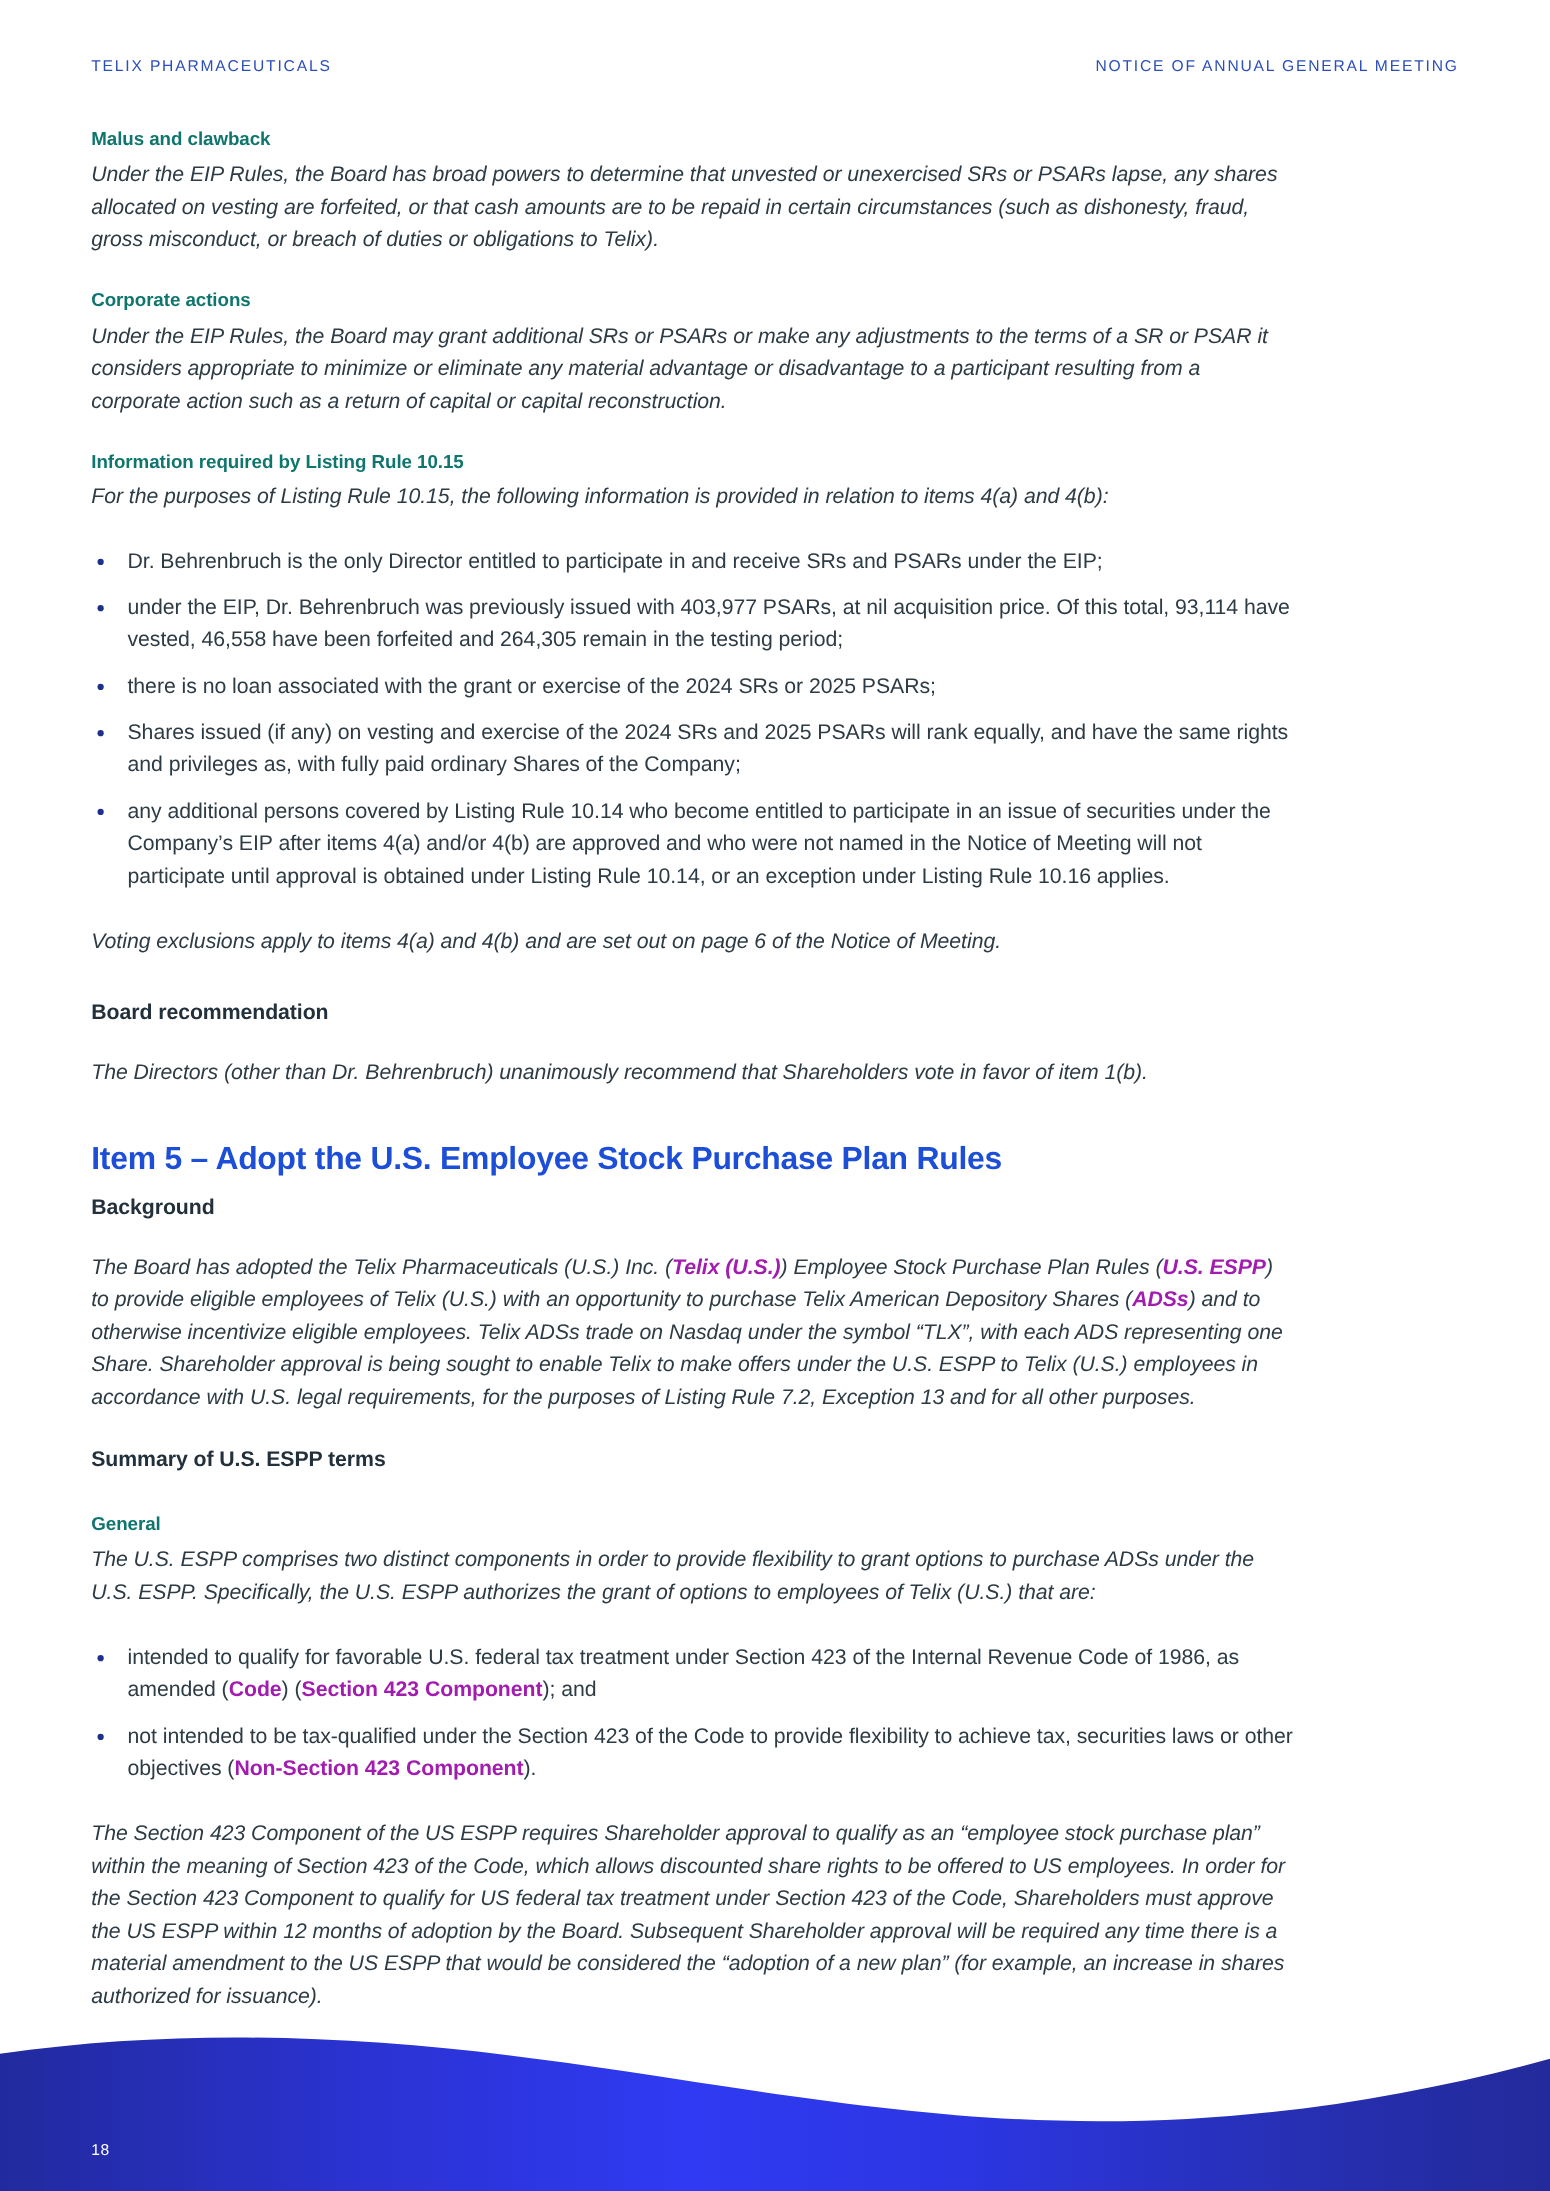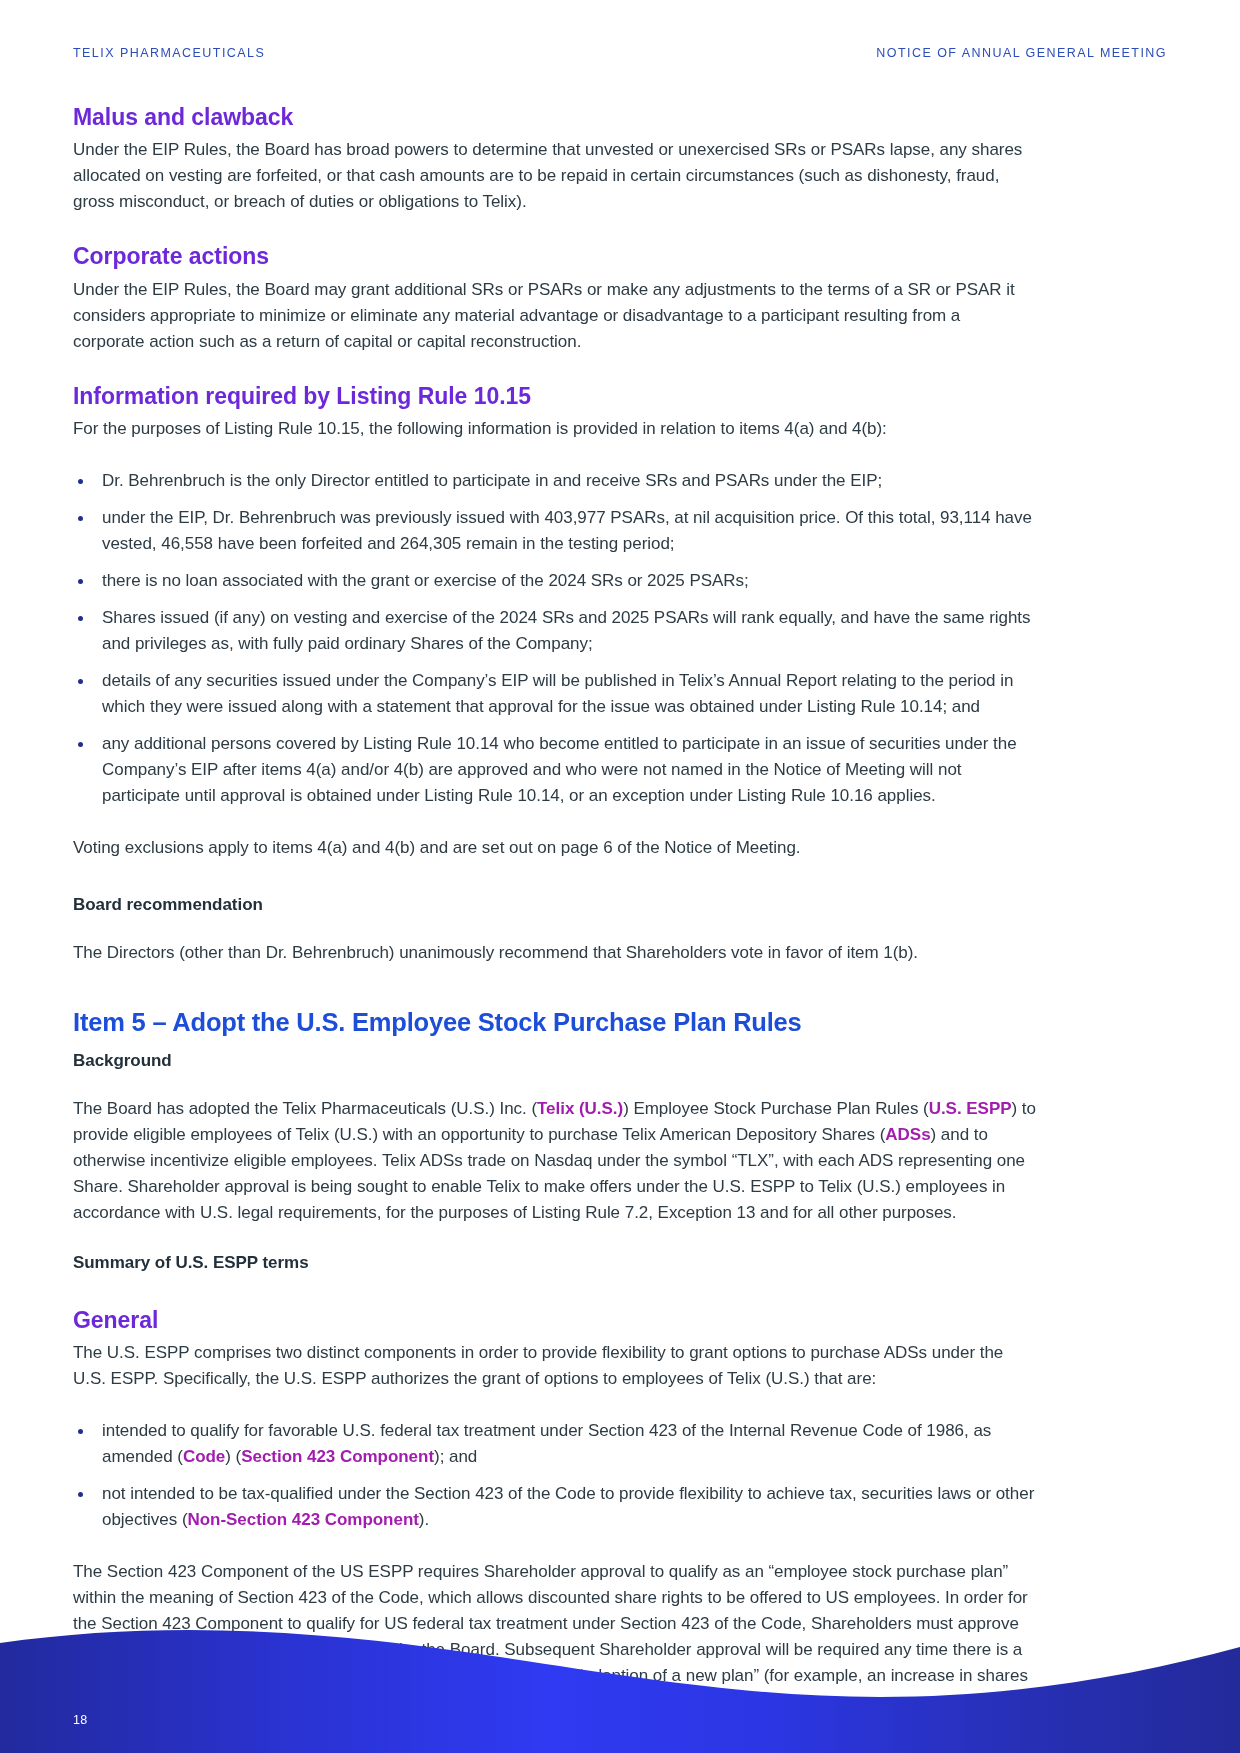--- a/index.html
+++ b/index.html
@@ -44,23 +44,23 @@
   
   .content {
     position: absolute;
     top: 102px;
     left: 73px;
     width: 963px;
   }
 
   
   h3.sub-navy {
-    font-size: 23px;
+    font-size: 15px;
     font-weight: 700;
-    color: #6d28d9;
+    color: #0f766e;
     margin: 0 0 5px 0;
     line-height: 1.32;
     letter-spacing: -0.05px;
   }
   h3.sub-dark {
     font-size: 17px;
     font-weight: 700;
     color: #22303b;
     margin: 0 0 5px 0;
     line-height: 1.32;
@@ -74,20 +74,21 @@
     line-height: 1.28;
     letter-spacing: -0.2px;
   }
 
   p.body {
     font-size: 17px;
     line-height: 1.53;
     color: #2d3b45;
     margin: 0;
     letter-spacing: -0.04px;
+    font-style: italic;
   }
   p.body b, li b { font-weight: 700; color: #a21caf; }
 
   ul.bullets {
     list-style: none;
     margin: 0;
     padding: 0;
   }
   ul.bullets li {
     position: relative;
@@ -160,21 +161,20 @@
     <h3 class="sub-navy">Information required by Listing Rule 10.15</h3>
     <p class="body">For the purposes of Listing Rule 10.15, the following information is provided in relation to items 4(a) and 4(b):</p>
 
     <div class="gap-md"></div>
 
     <ul class="bullets">
       <li>Dr. Behrenbruch is the only Director entitled to participate in and receive SRs and PSARs under the EIP;</li>
       <li>under the EIP, Dr. Behrenbruch was previously issued with 403,977 PSARs, at nil acquisition price. Of this total, 93,114 have vested, 46,558 have been forfeited and 264,305 remain in the testing period;</li>
       <li>there is no loan associated with the grant or exercise of the 2024 SRs or 2025 PSARs;</li>
       <li>Shares issued (if any) on vesting and exercise of the 2024 SRs and 2025 PSARs will rank equally, and have the same rights and privileges as, with fully paid ordinary Shares of the Company;</li>
-      <li>details of any securities issued under the Company’s EIP will be published in Telix’s Annual Report relating to the period in which they were issued along with a statement that approval for the issue was obtained under Listing Rule 10.14; and</li>
       <li>any additional persons covered by Listing Rule 10.14 who become entitled to participate in an issue of securities under the Company’s EIP after items 4(a) and/or 4(b) are approved and who were not named in the Notice of Meeting will not participate until approval is obtained under Listing Rule 10.14, or an exception under Listing Rule 10.16 applies.</li>
     </ul>
 
     <div class="gap-md"></div>
 
     <p class="body">Voting exclusions apply to items 4(a) and 4(b) and are set out on page 6 of the Notice of Meeting.</p>
 
     <div class="gap-lg"></div>
 
     <h3 class="sub-dark">Board recommendation</h3>

